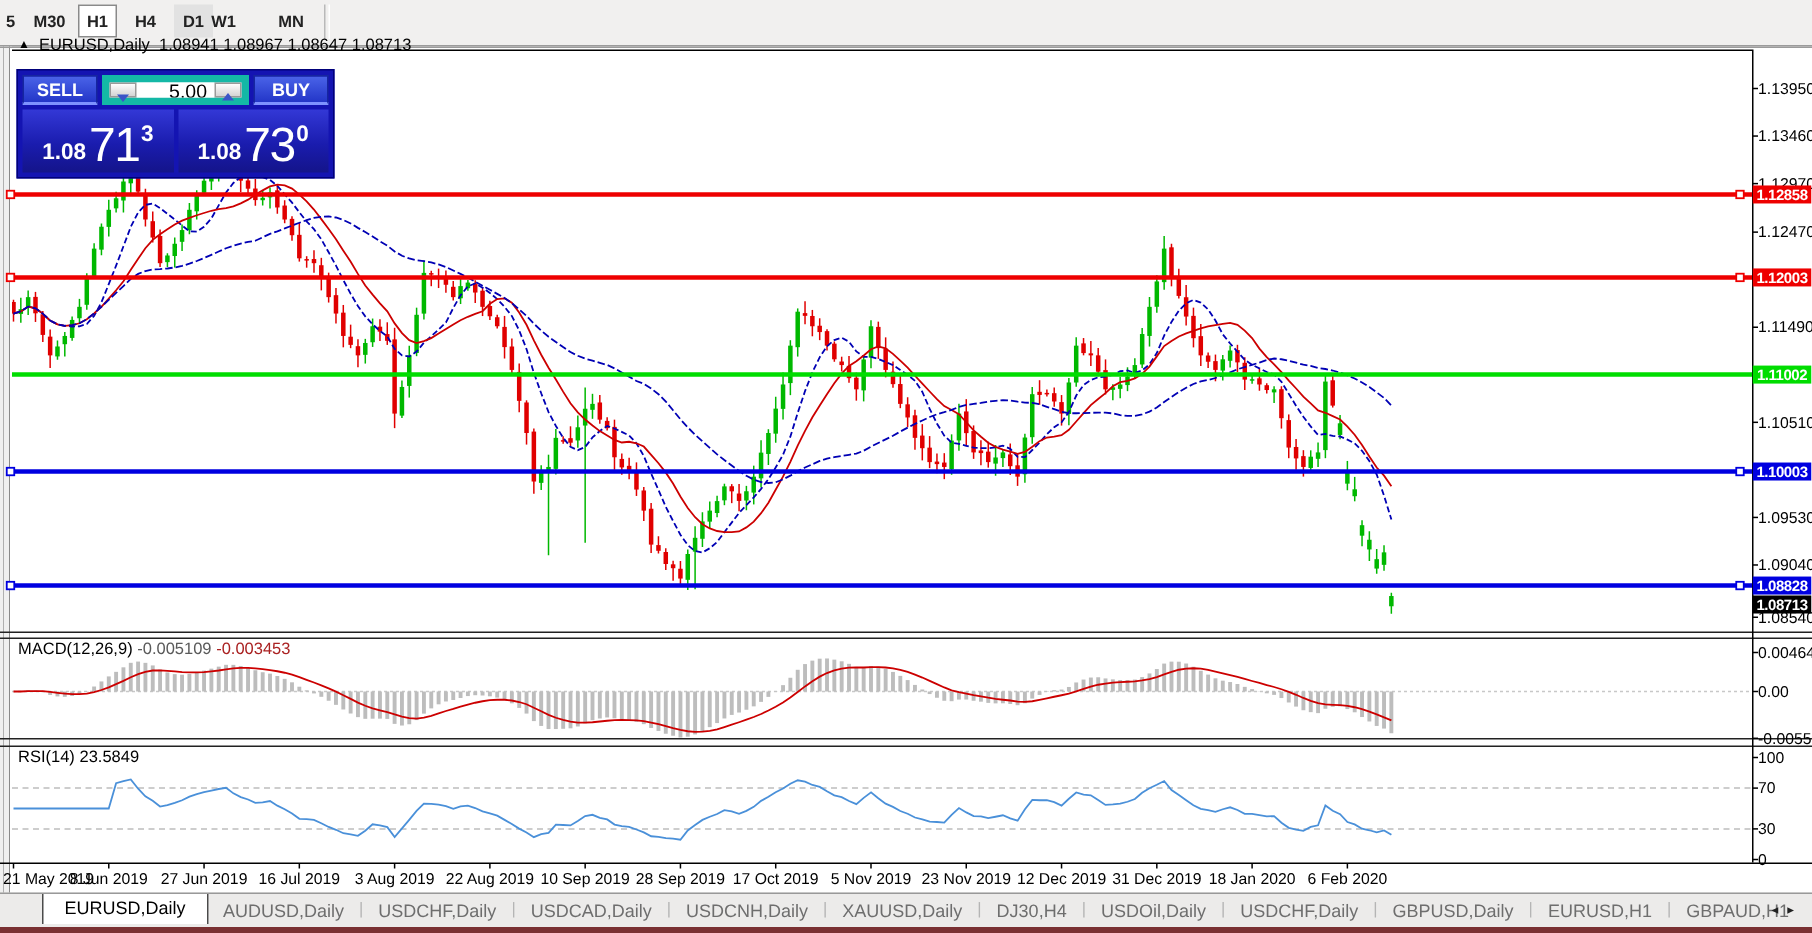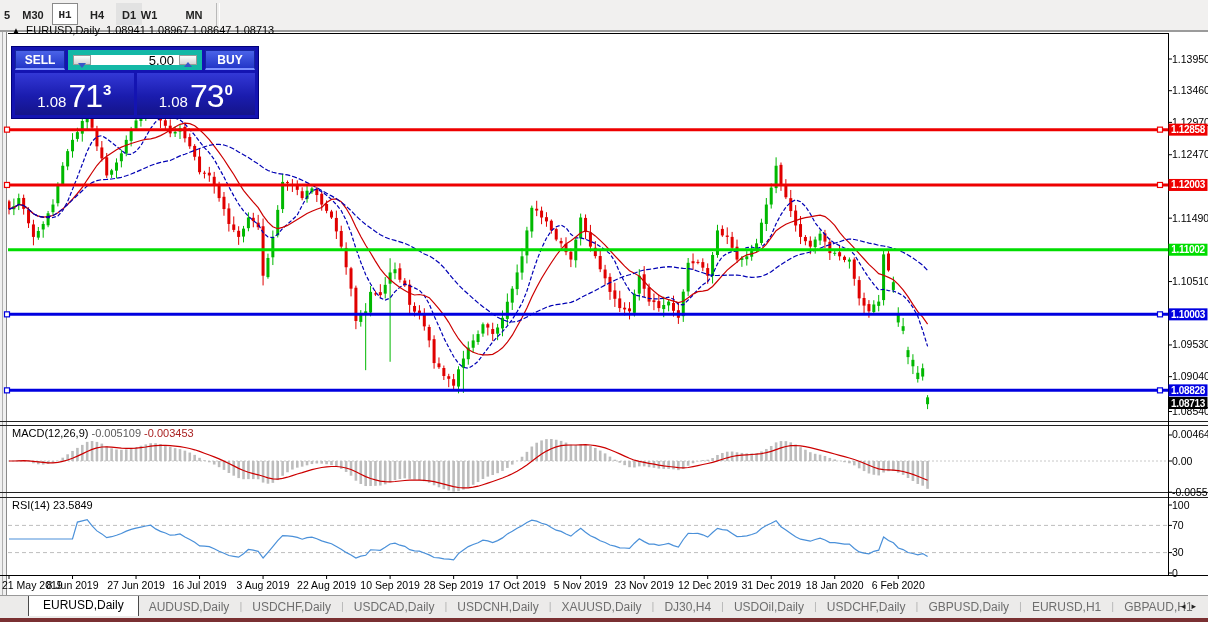--- a/index.html
+++ b/index.html
@@ -15,35 +15,35 @@
   .tbsep{position:absolute;top:3px;height:23px;width:2px;border-left:1px solid #b9b9b9;border-right:1px solid #ffffff;}
   
   .leftstrip{position:absolute;left:0;top:31px;width:8px;bottom:4px;
      background:linear-gradient(90deg,#f0f0f0 0 2px,#b0b0b0 2px 3px,#f0f0f0 3px 6px,#8a8a8a 6px 7px,#ffffff 7px 8px);}
   .chart-header{position:absolute;left:12px;top:24px;height:16px;font-size:11px;color:#000;white-space:nowrap;}
   .chart-header .tri{font-size:8px;margin-right:6px;position:relative;top:-1px;}
   .chart-header .t{font-weight:400;}
   #chart-svg{position:absolute;left:0;top:0;pointer-events:none;}
   #chart-svg text{font-family:"Liberation Sans",sans-serif;}
   
-  .oct{position:absolute;left:11px;top:46px;width:248px;background:#1414B2;padding:3px;
+  .oct{position:absolute;left:11px;top:46px;width:212px;background:#1414B2;padding:3px;
        box-sizing:border-box;border:1px solid #00007a;}
   .oct-row{display:flex;gap:3px;height:20px;}
   .oct-btn{flex:0 0 50px;background:linear-gradient(#4a63e8,#2336c8);color:#fff;border:1px solid #1626a0;
            font-size:12px;font-weight:700;font-family:"Liberation Sans",sans-serif;padding:0;border-bottom:2px solid #7e92ff;}
   .oct-vol{flex:1;display:flex;background:#fff;border:5px solid #14b8a6;box-sizing:border-box;}
   .spin{width:18px;background:linear-gradient(#fdfdfd,#d4d4d4);border:1px solid #9a9a9a;padding:0;position:relative;}
   .tri-dn{position:absolute;left:4px;top:7px;border-left:4px solid transparent;border-right:4px solid transparent;border-top:5px solid #3a55c8;}
   .tri-up{position:absolute;left:4px;top:6px;border-left:4px solid transparent;border-right:4px solid transparent;border-bottom:5px solid #3a55c8;}
   .vol-input{border:none;outline:none;flex:1;text-align:right;font-size:13px;padding:0 5px 0 0;width:40px;
              font-family:"Liberation Sans",sans-serif;color:#000;}
   .oct-prices{display:flex;gap:3px;margin-top:3px;height:42px;}
   .oct-price{flex:1;background:linear-gradient(#3338d6,#1a1cae 55%,#14148a);color:#fff;display:flex;
              align-items:flex-end;justify-content:center;padding-bottom:3px;}
-  .p-small{font-size:15px;font-weight:400;margin-right:2px;line-height:20px;}
+  .p-small{font-size:15px;font-weight:700;margin-right:2px;line-height:20px;}
   .p-big{font-size:32px;font-weight:400;line-height:32px;letter-spacing:-1px;}
   .p-sup{font-size:15px;font-weight:700;position:relative;top:-14px;margin-left:1px;}
   
   .ind-label{position:absolute;font-size:11px;color:#000;white-space:nowrap;text-align:right;}
   
   .tabbar{position:absolute;left:0;right:0;top:595px;height:23px;background:#ECEBEA;border-top:1px solid #999;
           padding-left:28px;box-sizing:border-box;white-space:nowrap;overflow:hidden;}
   .tab{display:inline-block;font-size:12px;color:#6e6e6e;padding:4px 10px 0 10px;vertical-align:top;}
   .tab.active{background:#fff;color:#000;border:1px solid #4a4a4a;border-bottom:none;
               padding:3px 14px 4px 14px;position:relative;top:-2px;}
@@ -52,21 +52,21 @@
   .bottomstrip{position:absolute;left:0;right:0;bottom:0;height:4px;background:#7A3032;}
 </style>
 </head>
 <body>
 
 <div id="root">
 
   <div class="toolbar" id="toolbar">
       <button class="tfbtn" style="left: 1px; width: 12px;">5</button>
       <button class="tfbtn" style="left: 18px; width: 30px;">M30</button>
-      <button class="tfbtn active" style="left: 52px; width: 26px; font-family: Liberation Mono, monospace;">H1</button>
+      <button class="tfbtn active" style="left: 52px; width: 26px;">H1</button>
       <button class="tfbtn" style="left: 84px; width: 26px;">H4</button>
       <button class="tfbtn hover" style="left: 116px; width: 26px;">D1</button>
       <button class="tfbtn" style="left: 136px; width: 26px;">W1</button>
       <button class="tfbtn" style="left: 180px; width: 28px;">MN</button>
       <div class="tbsep" style="left: 216px;"></div>
     </div>
 
   <div class="leftstrip"></div>
 
   <svg id="chart-svg" width="1208" height="622">

